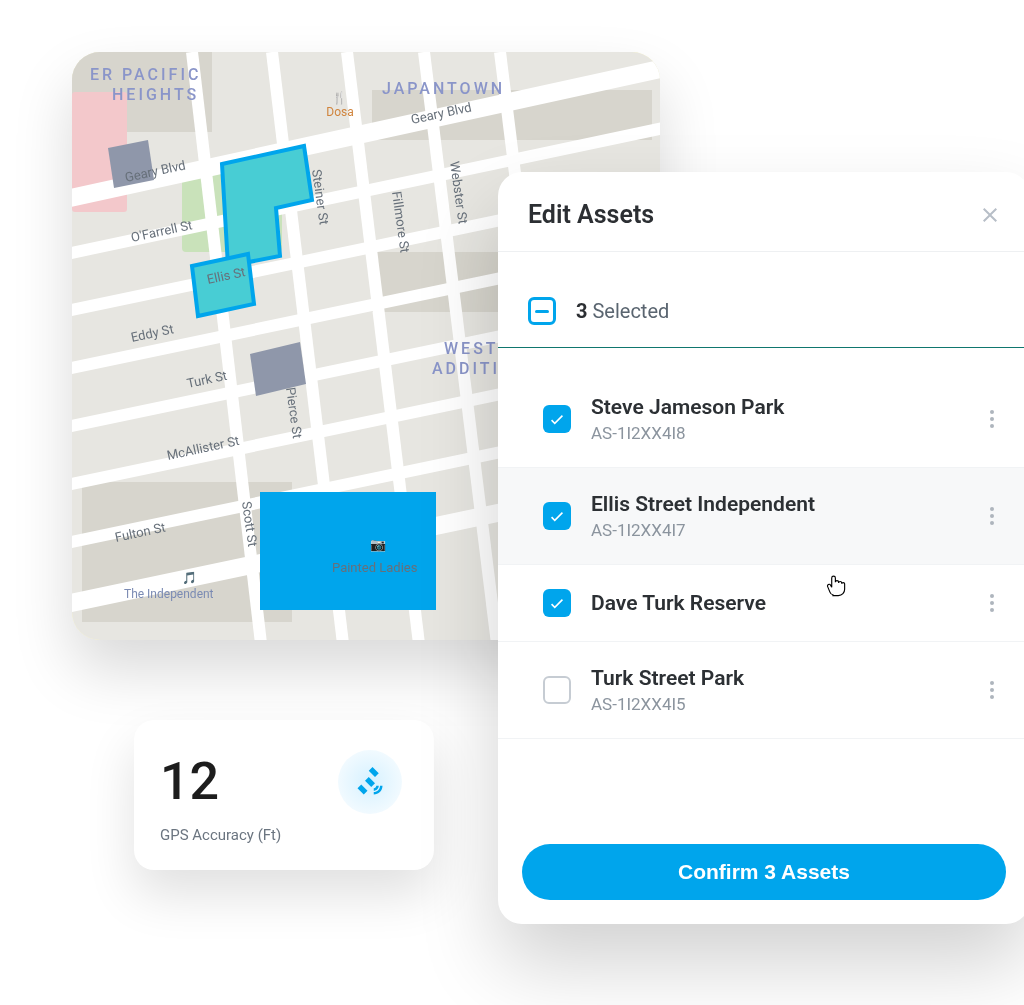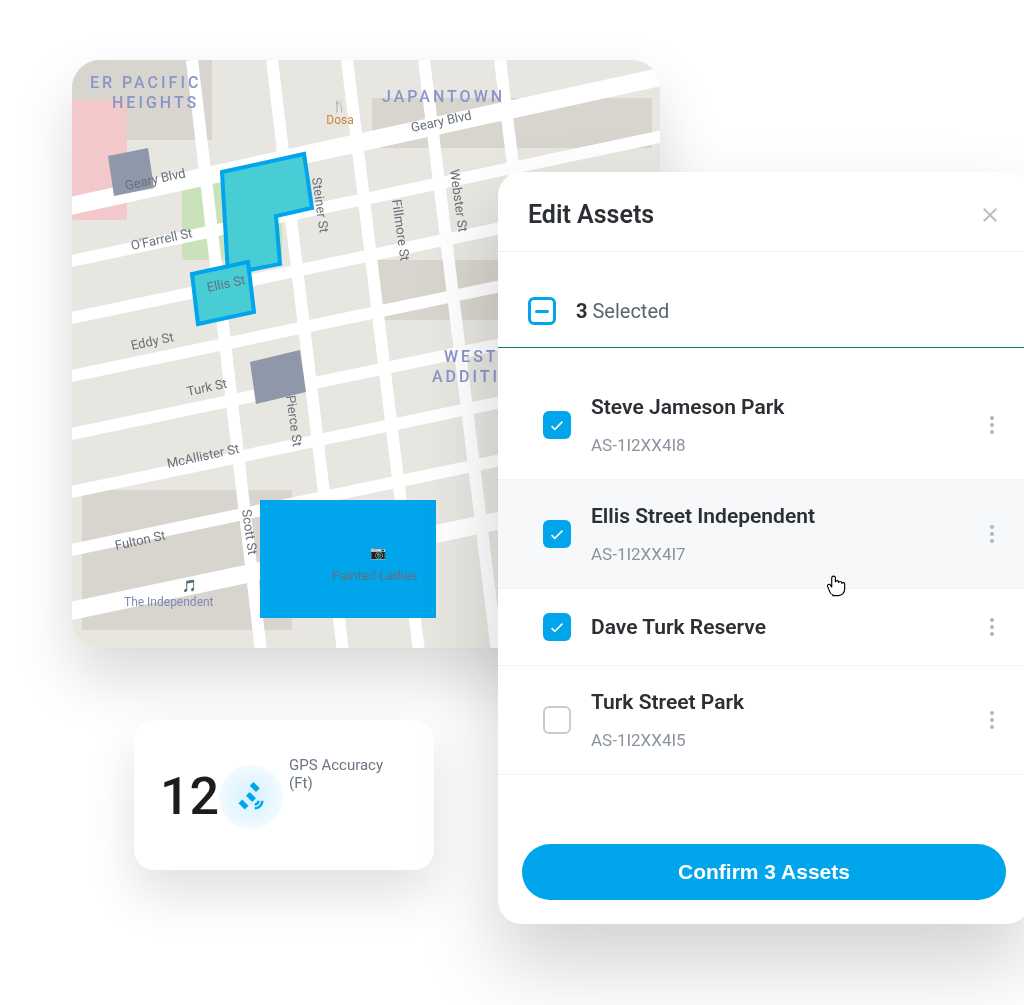--- a/index.html
+++ b/index.html
@@ -9,21 +9,21 @@
     font-family: -apple-system, BlinkMacSystemFont, "Segoe UI", Roboto, Helvetica, Arial, sans-serif;
     background: #fff;
     position: relative;
     overflow: hidden;
   }
 
   
   .map-card {
     position: absolute;
     left: 72px;
-    top: 60px;
+    top: 52px;
     width: 588px;
     height: 588px;
     border-radius: 28px;
     overflow: hidden;
     box-shadow: 0 30px 60px rgba(0,0,0,.15);
     background: #fef9c3;
   }
   .map-svg { width: 100%; height: 100%; display: block; }
   .road      { stroke: #ffffff; fill: none; }
   .road.lg   { stroke-width: 18; }
@@ -44,20 +44,21 @@
     position: absolute;
     left: 134px;
     top: 720px;
     width: 300px;
     height: 150px;
     background: #fff;
     border-radius: 20px;
     box-shadow: 0 25px 50px rgba(0,0,0,.12);
     padding: 24px 26px 20px;
     display: flex;
+    flex-direction: column;
     justify-content: center;
   }
   .gps-row { display: flex; align-items: center; justify-content: space-between; }
   .gps-value { font-size: 52px; font-weight: 500; color: #1d1d1d; line-height: 1; }
   .gps-icon-wrap {
     width: 64px; height: 64px; border-radius: 50%;
     background: radial-gradient(circle,#d6f1ff 0%, #f1faff 70%, #ffffff 100%);
     display:flex; align-items:center; justify-content:center;
     margin-right: 6px;
   }
@@ -108,21 +109,21 @@
   }
   .asset-row.hover { background:#f7f8f9; }
   .chk {
     width: 28px; height: 28px; border-radius: 6px; flex-shrink:0;
     display:flex; align-items:center; justify-content:center; cursor:pointer;
   }
   .chk.on  { background:#00a5ec; }
   .chk.off { border: 2.5px solid #c6ccd3; background:#fff; }
   .asset-text { flex:1; min-width:0; }
   .asset-name { font-size: 21px; font-weight:600; color:#2c3034; }
-  .asset-id   { font-size: 17px; color:#8b949e; margin-top:16px; }
+  .asset-id   { font-size: 17px; color:#8b949e; margin-top:4px; }
   .more-btn { width:24px; cursor:pointer; color:#aeb5bd; flex-shrink:0; }
   .more-btn svg { display:block; }
 
   .panel-footer { padding: 20px 24px 24px; }
   .confirm-btn {
     width: 100%; height: 56px; border: none; border-radius: 30px;
     background:#00a5ec; color:#fff; font-size:21px; font-weight:600;
     cursor:pointer;
   }
 

